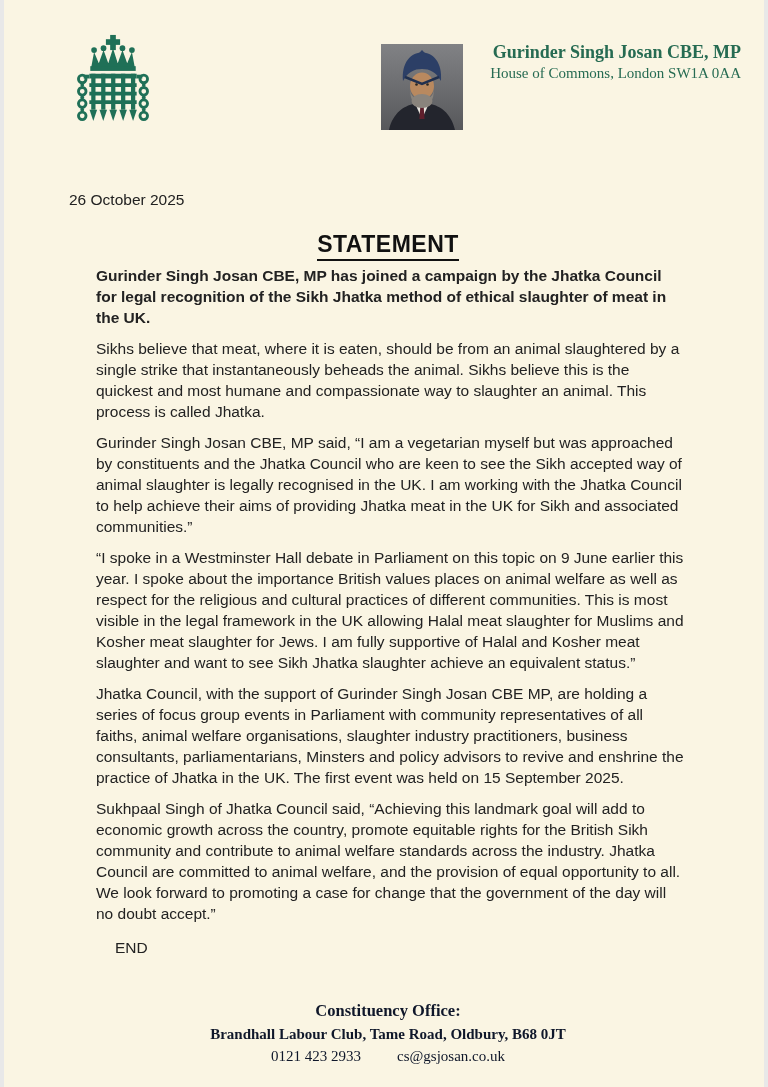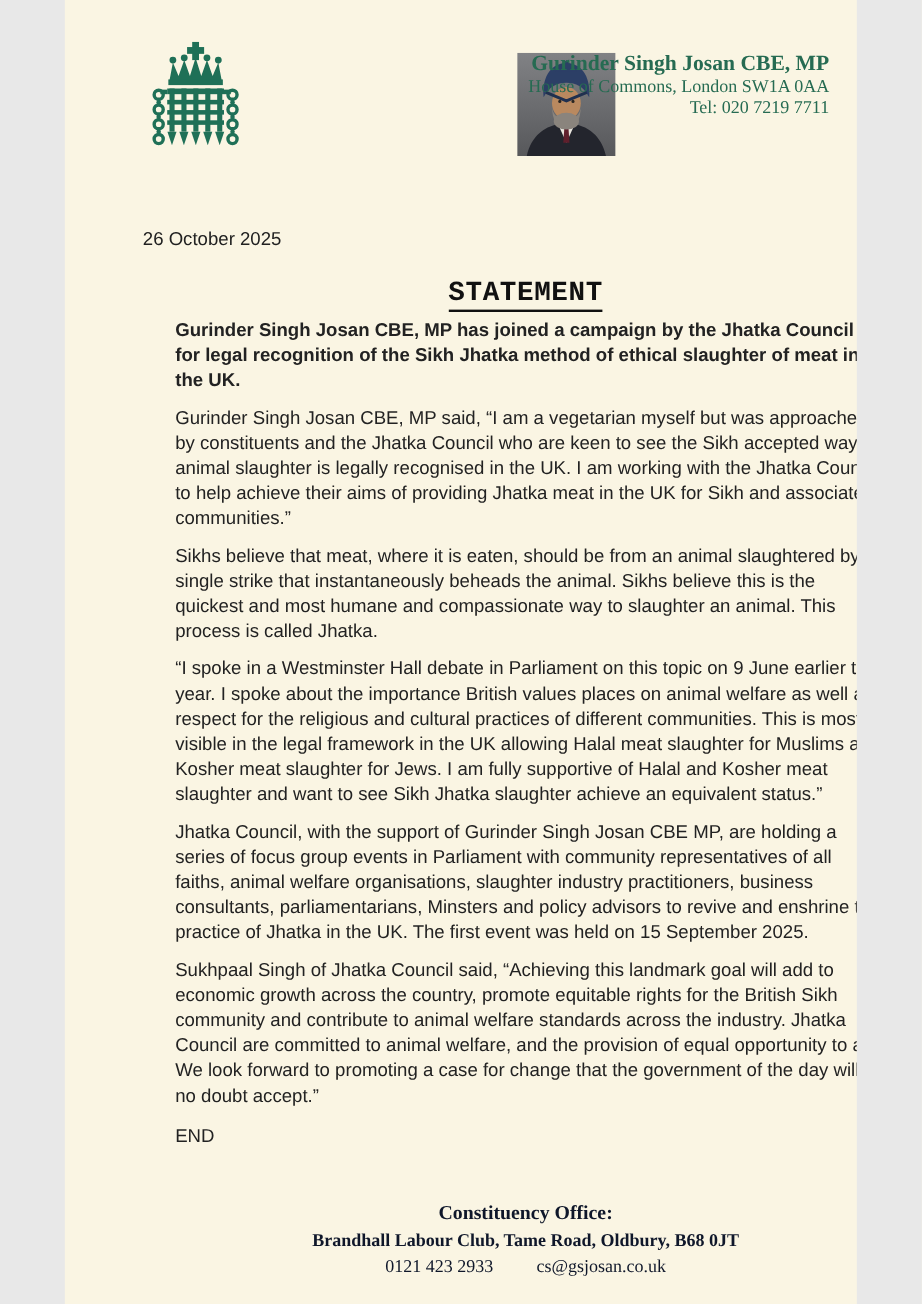--- a/index.html
+++ b/index.html
@@ -1,19 +1,19 @@
 <!DOCTYPE html>
 <html><head>
 <meta charset="utf-8">
 <style>
   * { margin: 0; padding: 0; box-sizing: border-box; }
   html, body { background: #e8e8e8; }
   .page {
     position: relative;
-    width: 660px;
+    width: 760px;
     height: 1087px;
     margin: 0 auto;
     background: #faf5e3;
     overflow: hidden;
     font-family: "Liberation Sans", sans-serif;
     color: #212121;
   }
   
   .logo {
     position: absolute;
@@ -58,37 +58,36 @@
     text-align: center;
   }
   .title-wrap span {
     display: inline-block;
     font-size: 23px;
     font-weight: bold;
     color: #111;
     border-bottom: 2.5px solid #111;
     padding-bottom: 1px;
     letter-spacing: 0.5px;
-    font-family: Liberation Mono, monospace;
   }
   
   .content {
     position: absolute;
     left: 92px;
     top: 265px;
     width: 588px;
   }
   .content p {
     font-size: 15.5px;
     line-height: 21px;
     margin-bottom: 10px;
     color: #222;
   }
   .content p.bold { font-weight: bold; }
-  .content p.end { margin-top: 13px; }
+  .content p.end { margin-top: 13px; margin-left: 19px; }
   
   .footer {
     position: absolute;
     top: 1001px;
     left: 0;
     width: 768px;
     text-align: center;
     font-family: "Liberation Serif", "DejaVu Serif", serif;
     color: #0f172a;
   }
@@ -195,33 +194,32 @@
 
       <path d="M22,37 C20.5,18 30,8.5 41,8.5 C52,8.5 61.5,18 60,37 C55,28 49,25 41,25 C33,25 27,28 22,37 Z" fill="#2c3f66"></path>
       <path d="M41,6 L50,15.5 L32,15.5 Z" fill="#2c3f66"></path>
       <path d="M24,33 L41,40 L58,33" stroke="#20304f" stroke-width="2.5" fill="none"></path>
     </svg>
   </div>
 
   <div class="contact">
     <div class="name">Gurinder Singh Josan CBE, MP</div>
     <div class="line">House of Commons, London SW1A 0AA</div>
-    <div class="line">Tel: 020 7219 7711</div>
   </div>
 
   <div class="date">26 October 2025</div>
 
   <div class="title-wrap">
     <span>STATEMENT</span>
   </div>
 
   <main class="content">
     <p class="bold">Gurinder Singh Josan CBE, MP has joined a campaign by the Jhatka Council for legal recognition of the Sikh Jhatka method of ethical slaughter of meat in the UK.</p>
+    <p>Sikhs believe that meat, where it is eaten, should be from an animal slaughtered by a single strike that instantaneously beheads the animal. Sikhs believe this is the quickest and most humane and compassionate way to slaughter an animal. This process is called Jhatka.</p>
     <p>Gurinder Singh Josan CBE, MP said, “I am a vegetarian myself but was approached by constituents and the Jhatka Council who are keen to see the Sikh accepted way of animal slaughter is legally recognised in the UK. I am working with the Jhatka Council to help achieve their aims of providing Jhatka meat in the UK for Sikh and associated communities.”</p>
-    <p>Sikhs believe that meat, where it is eaten, should be from an animal slaughtered by a single strike that instantaneously beheads the animal. Sikhs believe this is the quickest and most humane and compassionate way to slaughter an animal. This process is called Jhatka.</p>
     <p>“I spoke in a Westminster Hall debate in Parliament on this topic on 9 June earlier this year. I spoke about the importance British values places on animal welfare as well as respect for the religious and cultural practices of different communities. This is most visible in the legal framework in the UK allowing Halal meat slaughter for Muslims and Kosher meat slaughter for Jews. I am fully supportive of Halal and Kosher meat slaughter and want to see Sikh Jhatka slaughter achieve an equivalent status.”</p>
     <p>Jhatka Council, with the support of Gurinder Singh Josan CBE MP, are holding a series of focus group events in Parliament with community representatives of all faiths, animal welfare organisations, slaughter industry practitioners, business consultants, parliamentarians, Minsters and policy advisors to revive and enshrine the practice of Jhatka in the UK. The first event was held on 15 September 2025.</p>
     <p>Sukhpaal Singh of Jhatka Council said, “Achieving this landmark goal will add to economic growth across the country, promote equitable rights for the British Sikh community and contribute to animal welfare standards across the industry. Jhatka Council are committed to animal welfare, and the provision of equal opportunity to all. We look forward to promoting a case for change that the government of the day will no doubt accept.”</p>
     <p class="end">END</p>
   </main>
 
   <footer class="footer">
     <div class="heading">Constituency Office:</div>
     <div class="address">Brandhall Labour Club, Tame Road, Oldbury, B68 0JT</div>
     <div class="row">

